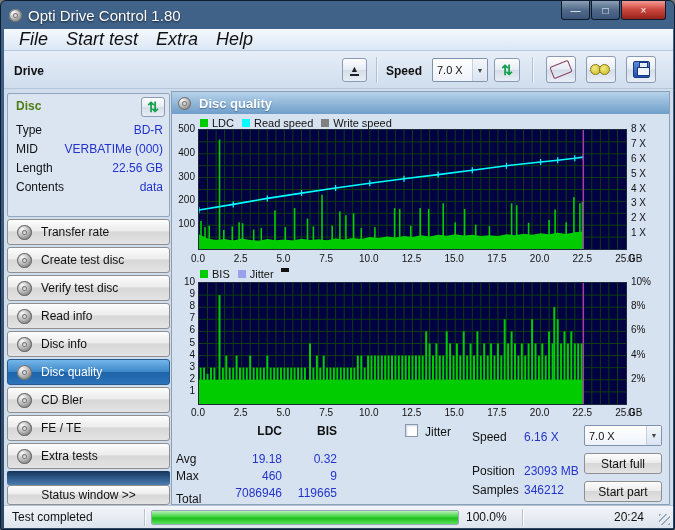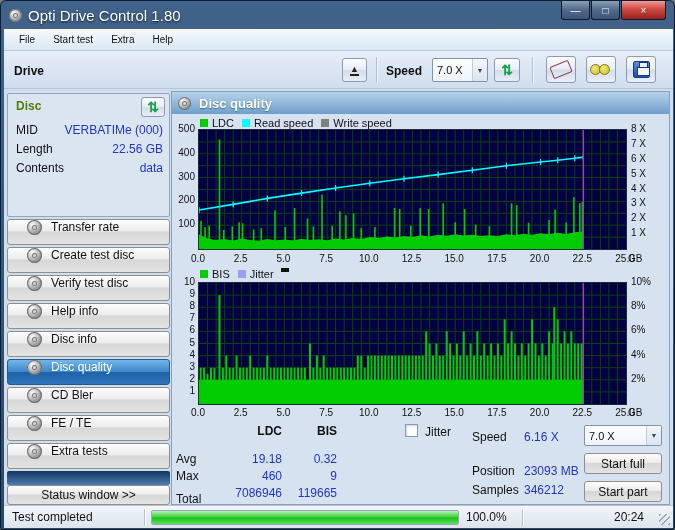--- a/index.html
+++ b/index.html
@@ -7,21 +7,21 @@
   .window{position:relative;width:675px;height:530px;background:linear-gradient(#41638a,#2b4767);border:1px solid #0e1d30;border-radius:6px 6px 2px 2px;overflow:hidden;}
   
   .titlebar{position:absolute;left:0;top:0;width:675px;height:28px;display:flex;align-items:center;padding:0 8px;color:#fff;}
   .title-text{font-size:15px;margin-left:6px;text-shadow:0 1px 2px #102030;}
   .winbtns{position:absolute;top:0;right:8px;display:flex;}
   .wbtn{width:29px;height:19px;border:1px solid #0d1b2b;border-top:none;display:flex;align-items:center;justify-content:center;color:#fff;font-size:10px;background:linear-gradient(#8ba0b6,#51698a 50%,#3c567a);border-radius:0 0 3px 3px;margin-left:1px;}
   .wbtn.close{width:45px;background:linear-gradient(#f49a96,#cf4a40 45%,#96221c);}
   
   .client{position:absolute;left:3px;top:28px;width:669px;height:499px;background:#cfdded;}
   .menubar{position:absolute;left:0;top:0;width:669px;height:22px;background:linear-gradient(#f5f9fd,#dbe7f5);border-bottom:1px solid #b9c9dd;display:flex;align-items:center;padding-left:6px;}
-  .menu-item{font-size:10px;color:#111;padding:0 9px;}
+  .menu-item{font-size:18px;color:#111;padding:0 9px;font-style:italic;}
   .toolbar{position:absolute;left:0;top:22px;width:669px;height:38px;background:linear-gradient(#e6eef8,#cfdded);border-bottom:1px solid #b6c6da;}
   .tb-label{position:absolute;font-size:12px;font-weight:bold;color:#111;}
   .combo{position:absolute;display:flex;align-items:center;background:linear-gradient(#ffffff,#eef3fa);border:1px solid #7f93b0;border-radius:2px;font-size:11px;color:#111;padding-left:4px;}
   .combo .arrow{margin-left:auto;width:15px;height:100%;display:flex;align-items:center;justify-content:center;border-left:1px solid #c2cfe0;background:linear-gradient(#f4f7fb,#d9e3f0);font-size:7px;color:#444;}
   .tbtn{position:absolute;border:1px solid #8a9bb3;border-radius:3px;background:linear-gradient(#fdfdfd,#e7ecf4 48%,#d5dde9 52%,#e9eef6);display:flex;align-items:center;justify-content:center;}
   .tsep{position:absolute;width:1px;height:26px;background:#b0c0d4;box-shadow:1px 0 #f0f5fb;}
   .refresh-glyph{color:#13a04a;font-size:14px;font-weight:bold;line-height:1;}
   
   .cd-icon{position:relative;display:inline-block;width:15px;height:15px;border-radius:50%;background:radial-gradient(circle at 35% 30%,#fbfbfb,#b9b9b9 45%,#7e7e7e 78%,#9a9a9a);box-shadow:inset 0 0 0 1px #6f6f6f;flex:none;}
   .cd-icon::after{content:"";position:absolute;left:5px;top:5px;width:5px;height:5px;border-radius:50%;background:#dcdcdc;box-shadow:inset 0 0 0 1px #777;}
@@ -44,21 +44,21 @@
   .disc-title{position:absolute;left:8px;top:5px;font-size:12px;font-weight:bold;color:#4d7c0f;}
   .disc-refresh{right:4px;top:3px;width:24px;height:20px;}
   .disc-rows{position:absolute;left:8px;top:26px;width:147px;}
   .disc-row{display:flex;font-size:12px;height:19px;align-items:center;}
   .disc-row .k{color:#111;}
   .disc-row .v{margin-left:auto;color:#2233cc;}
   .label-row{position:absolute;left:8px;top:101px;width:147px;display:flex;align-items:center;font-size:12px;}
   .label-input{margin-left:8px;width:88px;height:17px;border:1px solid #8fa3bb;background:#fff;font-size:11px;padding:0 3px;}
   .label-btn{position:relative;margin-left:5px;width:24px;height:19px;position:static;display:flex;align-items:center;justify-content:center;border:1px solid #8a9bb3;border-radius:3px;background:linear-gradient(#fdfdfd,#e7ecf4 48%,#d5dde9 52%,#e9eef6);}
   .nav{position:absolute;left:0;top:128px;width:163px;}
-  .nav-btn{height:26px;margin-bottom:2px;border:1px solid #8f8f8f;border-radius:3px;background:linear-gradient(#fdfdfd,#ececec 45%,#d7d7d7 50%,#e3e3e3);display:flex;align-items:flex-start;padding-left:19px;font-size:12px;color:#111;}
+  .nav-btn{height:26px;margin-bottom:2px;border:1px solid #8f8f8f;border-radius:3px;background:linear-gradient(#fdfdfd,#ececec 45%,#d7d7d7 50%,#e3e3e3);display:flex;align-items:center;padding-left:9px;font-size:12px;color:#111;}
   .nav-btn .nav-label{margin-left:9px;}
   .nav-btn.sel{background:linear-gradient(#74b6ea,#3f88c9 48%,#1f63a8 52%,#2d74ba);border-color:#26598c;color:#fff;}
   .blue-strip{position:absolute;left:0;top:380px;width:163px;height:14px;background:linear-gradient(#12355e,#4d7db0);border-radius:2px;}
   .statuswin-btn{position:absolute;left:0;top:394px;width:163px;height:20px;border:1px solid #8f8f8f;border-radius:3px;background:linear-gradient(#fdfdfd,#ececec 45%,#d7d7d7 50%,#e3e3e3);display:flex;align-items:center;justify-content:center;font-size:12px;color:#111;}
   
   .content{position:absolute;left:167px;top:62px;width:499px;height:414px;background:#d7e2f0;border:1px solid #8aa0b8;}
   .c-header{position:absolute;left:0;top:0;width:497px;height:22px;background:linear-gradient(#b7d2ea,#6e9ec9);display:flex;align-items:center;padding-left:6px;color:#fff;font-size:13px;font-weight:bold;text-shadow:0 1px 1px #4a7299;}
   .c-header .hd-title{margin-left:8px;}
   .legend{position:absolute;display:flex;align-items:center;font-size:11px;color:#111;}
   .lg-sq{width:8px;height:8px;margin:0 4px 0 8px;flex:none;}
@@ -139,20 +139,24 @@
     </div>
 
     <div class="sidebar">
       <div class="disc-panel">
         <span class="disc-title">Disc</span>
         <div class="tbtn disc-refresh">
           <span class="refresh-glyph">⇅</span>
         </div>
         <div class="disc-rows">
             <div class="disc-row">
+              <span class="k">Type</span>
+              <span class="v">BD-R</span>
+            </div>
+            <div class="disc-row">
               <span class="k">MID</span>
               <span class="v">VERBATIMe (000)</span>
             </div>
             <div class="disc-row">
               <span class="k">Length</span>
               <span class="v">22.56 GB</span>
             </div>
             <div class="disc-row">
               <span class="k">Contents</span>
               <span class="v">data</span>
@@ -167,21 +171,21 @@
           <div class="nav-btn">
             <span class="cd-icon"></span>
             <span class="nav-label">Create test disc</span>
           </div>
           <div class="nav-btn">
             <span class="cd-icon"></span>
             <span class="nav-label">Verify test disc</span>
           </div>
           <div class="nav-btn">
             <span class="cd-icon"></span>
-            <span class="nav-label">Help info</span>
+            <span class="nav-label">Read info</span>
           </div>
           <div class="nav-btn">
             <span class="cd-icon"></span>
             <span class="nav-label">Disc info</span>
           </div>
           <div class="nav-btn sel">
             <span class="cd-icon"></span>
             <span class="nav-label">Disc quality</span>
           </div>
           <div class="nav-btn">

